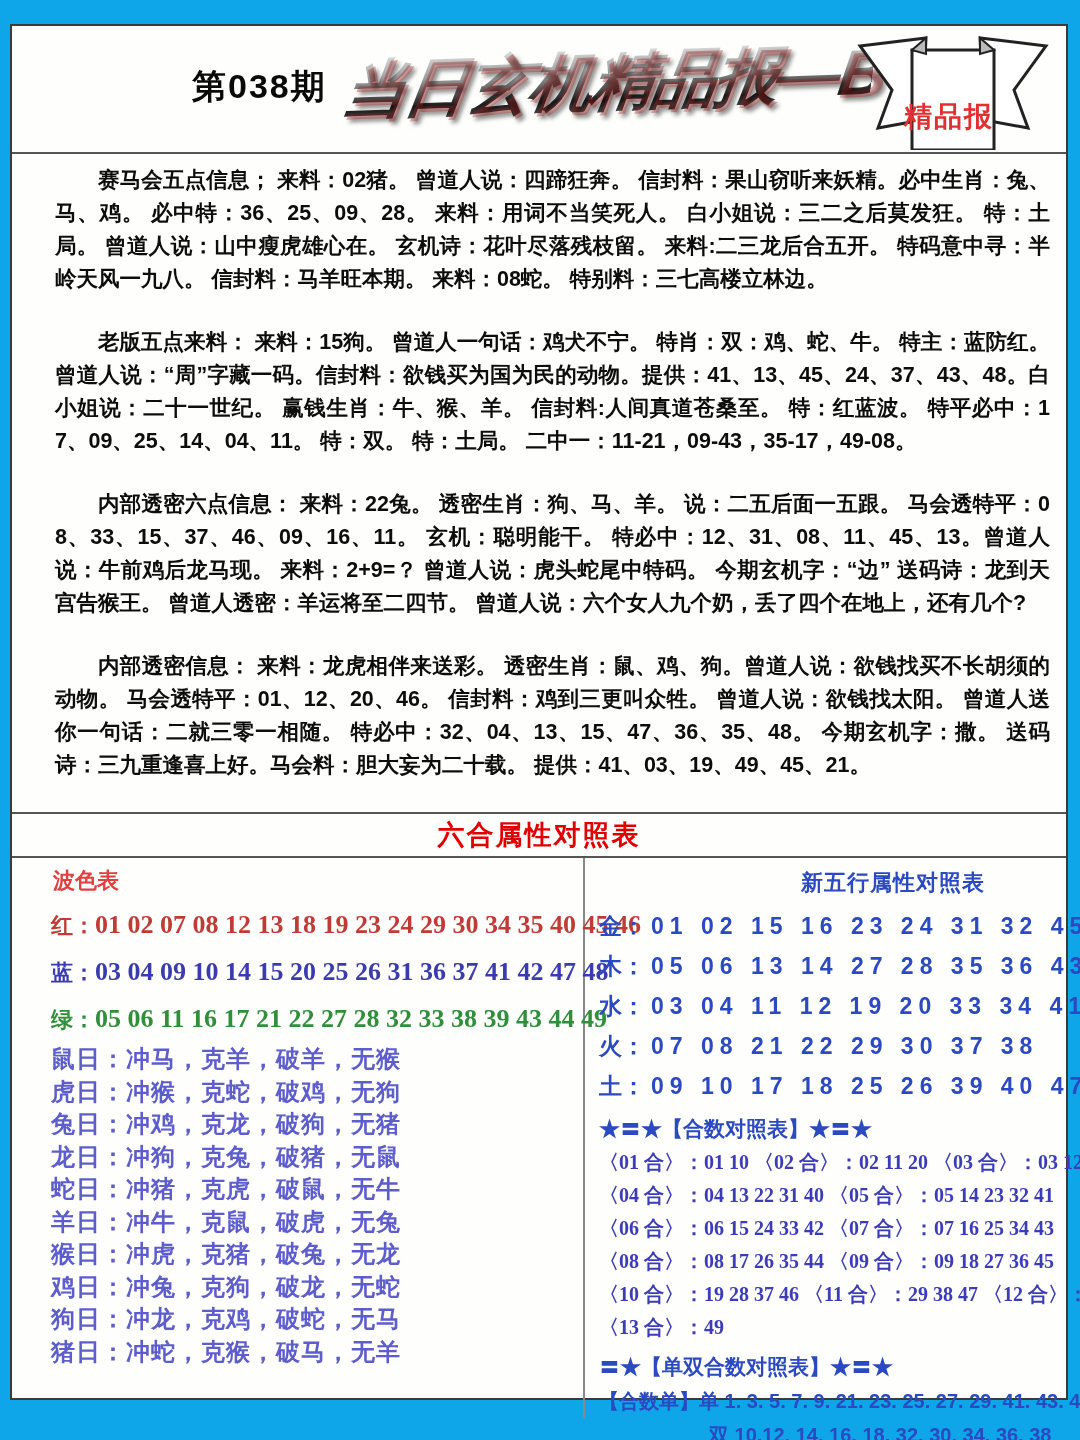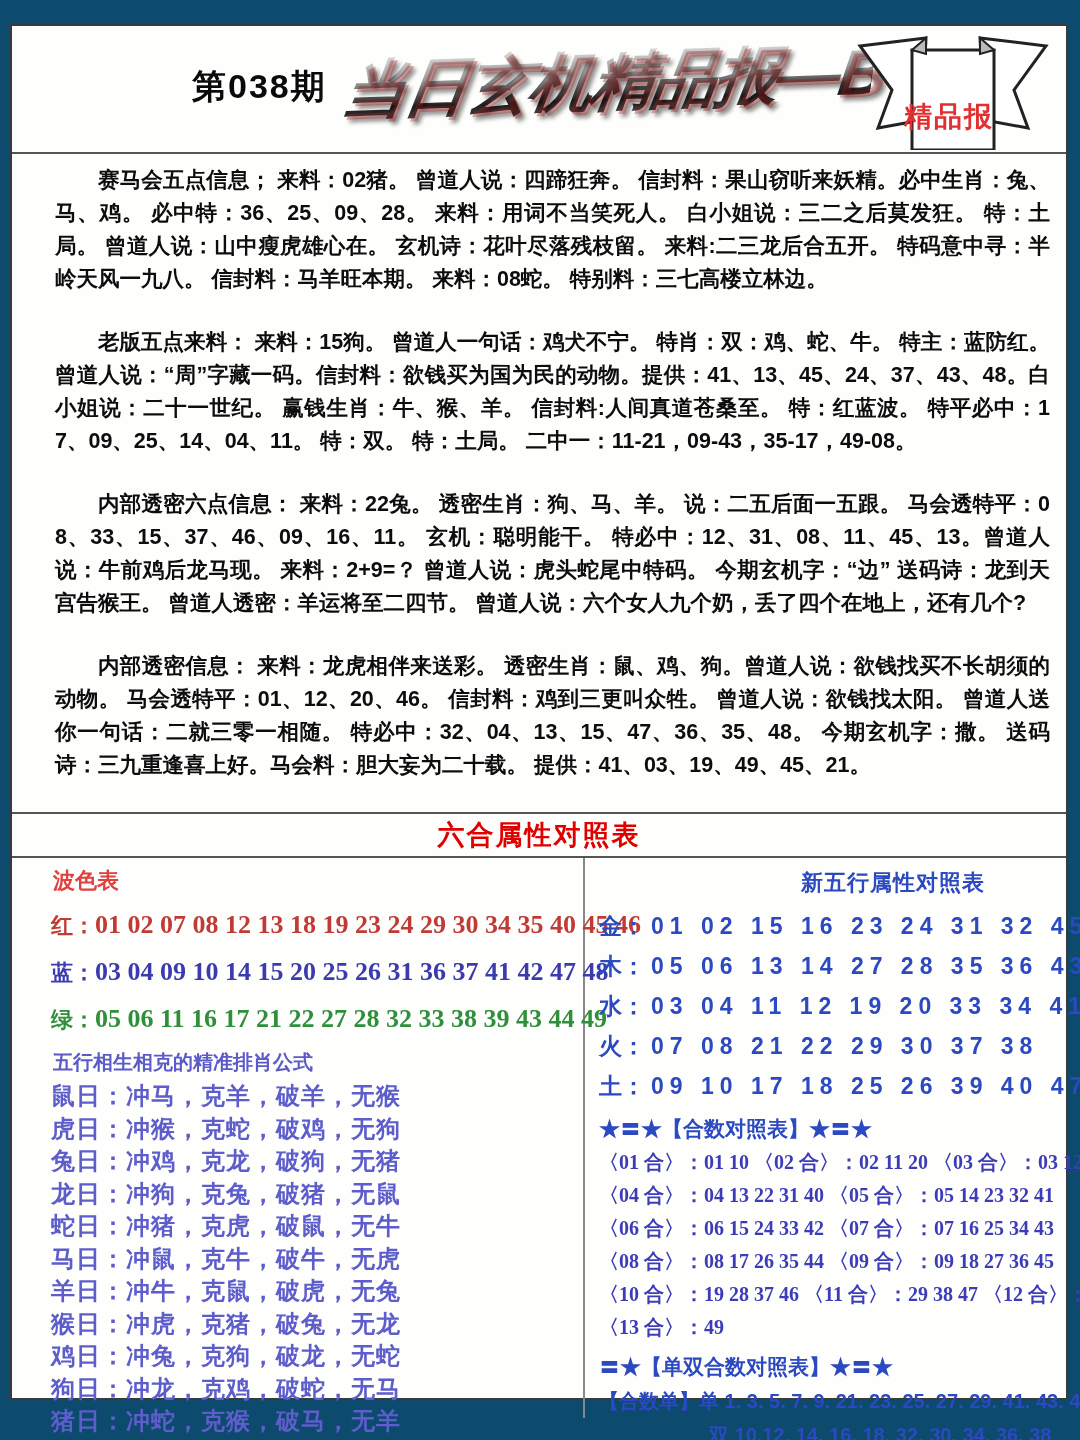--- a/index.html
+++ b/index.html
@@ -1,16 +1,16 @@
 <!DOCTYPE html>
 <html><head>
 <meta charset="utf-8">
 <style>
   html,body{margin:0;padding:0;background:#e9e9e7;}
-  .page{position:relative;width:1080px;height:1440px;background:#0c4a6e;margin:0 auto;
+  .page{position:relative;width:1080px;height:1440px;background:#0ea5e9;margin:0 auto;
         font-family:"Liberation Sans",sans-serif;overflow:hidden;}
   .frame{position:absolute;left:10px;top:24px;width:1058px;height:1376px;
          border:2px solid #3a3a3a;background:#fefefc;box-sizing:border-box;}
 
   
   .header{position:relative;height:126px;border-bottom:2px solid #555;}
   .issue{position:absolute;left:180px;top:38px;font-size:34px;font-weight:bold;color:#0a0a0a;letter-spacing:2px;}
   .masthead{position:absolute;left:330px;top:12px;width:530px;height:100px;
             font-size:64px;font-weight:bold;font-style:italic;white-space:nowrap;
             letter-spacing:-2px;transform:skew(-8deg,-2deg);
@@ -91,27 +91,25 @@
         <div class="bose-row row-red">
           <span class="lbl">红：</span><span>01 02 07 08 12 13 18 19 23 24 29 30 34 35 40 45 46</span>
         </div>
         <div class="bose-row row-blue">
           <span class="lbl">蓝：</span><span>03 04 09 10 14 15 20 25 26 31 36 37 41 42 47 48</span>
         </div>
         <div class="bose-row row-green">
           <span class="lbl">绿：</span><span>05 06 11 16 17 21 22 27 28 32 33 38 39 43 44 49</span>
         </div>
 
-        <div class="formula-title">五行相生相克的精准排肖公式</div>
         <div class="zodiac-line">鼠日：冲马，克羊，破羊，无猴</div>
         <div class="zodiac-line">虎日：冲猴，克蛇，破鸡，无狗</div>
         <div class="zodiac-line">兔日：冲鸡，克龙，破狗，无猪</div>
         <div class="zodiac-line">龙日：冲狗，克兔，破猪，无鼠</div>
         <div class="zodiac-line">蛇日：冲猪，克虎，破鼠，无牛</div>
-        <div class="zodiac-line">马日：冲鼠，克牛，破牛，无虎</div>
         <div class="zodiac-line">羊日：冲牛，克鼠，破虎，无兔</div>
         <div class="zodiac-line">猴日：冲虎，克猪，破兔，无龙</div>
         <div class="zodiac-line">鸡日：冲兔，克狗，破龙，无蛇</div>
         <div class="zodiac-line">狗日：冲龙，克鸡，破蛇，无马</div>
         <div class="zodiac-line">猪日：冲蛇，克猴，破马，无羊</div>
       </div>
 
       <div class="col-right">
         <div class="wuxing-title">新五行属性对照表</div>
 

